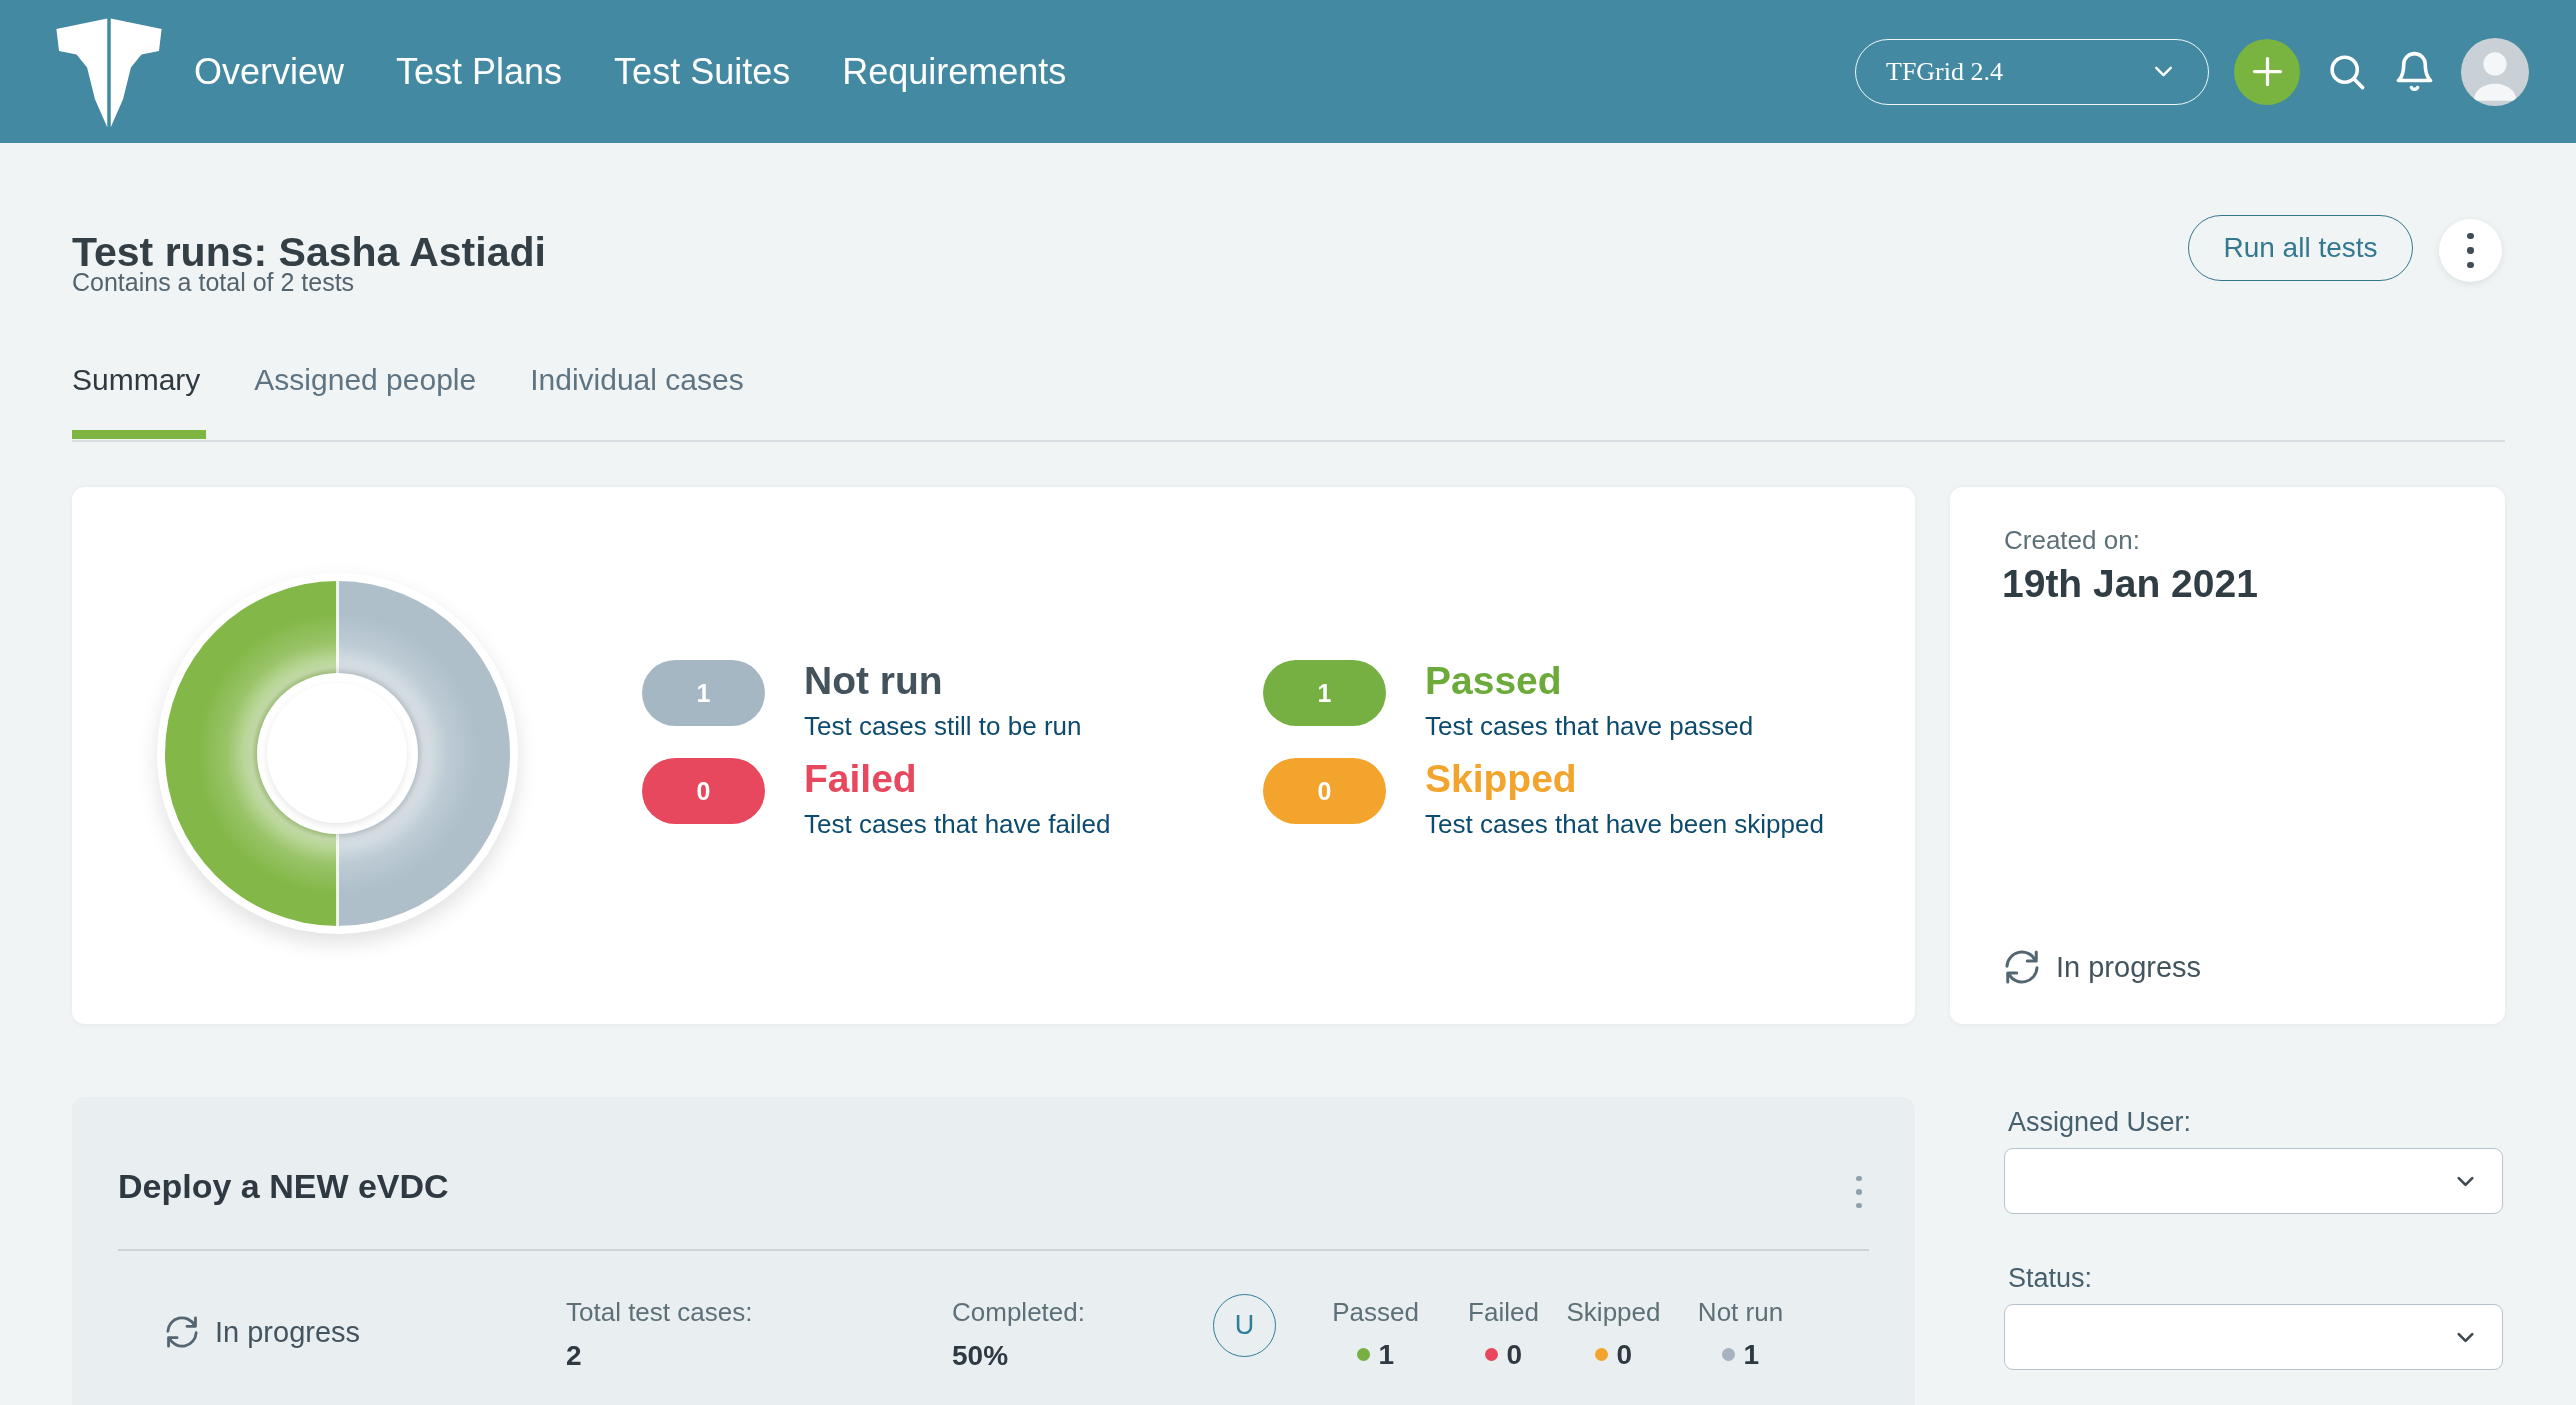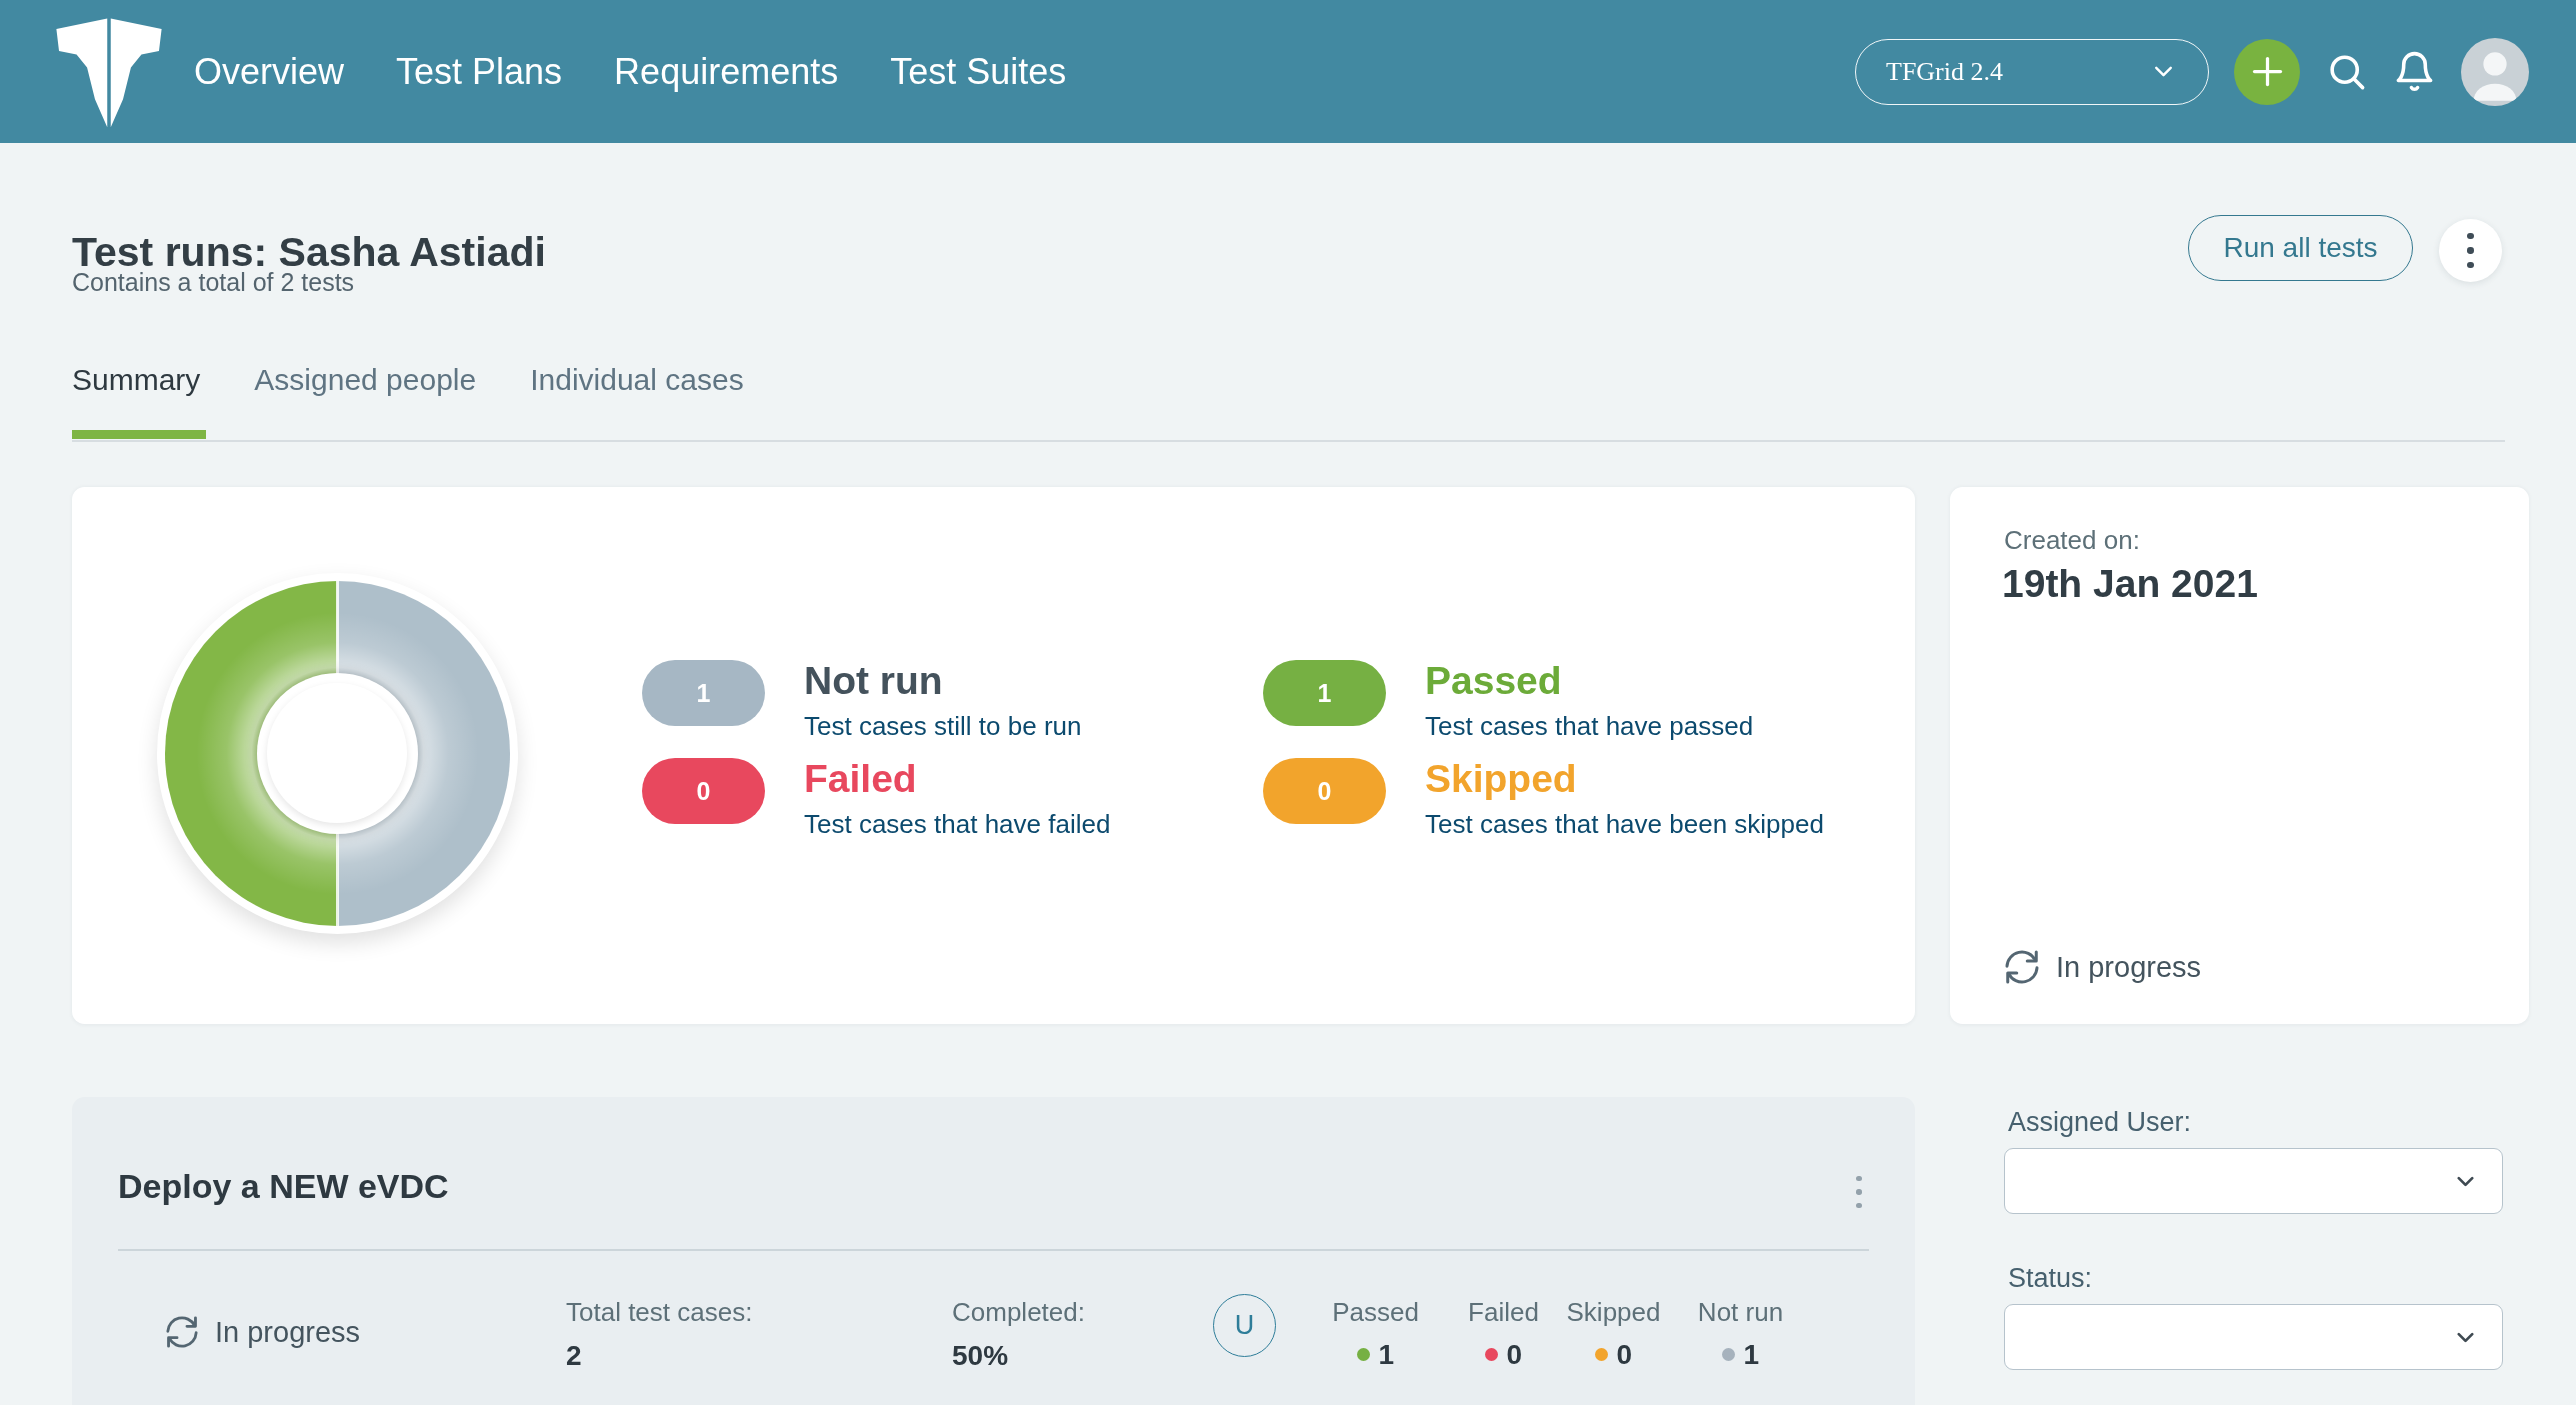--- a/index.html
+++ b/index.html
@@ -54,21 +54,21 @@
   .stat-desc{font-size:26px;color:#0c4a6e;margin-top:8px;}
   .t-notrun{color:#44525c;}
   .t-failed{color:#e8485e;}
   .t-passed{color:#6cab39;}
   .t-skipped{color:#f2a42c;}
   .stat-1{left:570px;top:173px;}
   .stat-2{left:570px;top:271px;}
   .stat-3{left:1191px;top:173px;}
   .stat-4{left:1191px;top:271px;}
   
-  .info-card{position:absolute;left:1950px;top:487px;width:555px;height:537px;background:#fff;border-radius:12.5px;box-shadow:0 0.9px 4.5px rgba(31,45,61,.06);padding-left:24px;}
+  .info-card{position:absolute;left:1950px;top:487px;width:555px;height:537px;background:#fff;border-radius:12.5px;box-shadow:0 0.9px 4.5px rgba(31,45,61,.06);}
   .created-label{position:absolute;left:54px;top:38px;font-size:26px;color:#5d7078;}
   .created-date{position:absolute;left:52px;top:75px;font-size:39px;font-weight:bold;color:#313d45;}
   .status-row{position:absolute;left:54px;top:462px;display:flex;align-items:center;gap:16px;color:#546672;}
   .status-row .status-text{font-size:29px;color:#44545e;}
   
   .run-card{position:absolute;left:72px;top:1097px;width:1843px;height:572px;background:#e9eef1;border-radius:12.5px;}
   .run-title{position:absolute;left:46px;top:70px;font-size:34px;font-weight:bold;color:#2e3941;}
   .kebab-flat{position:absolute;left:1769px;top:70px;width:36px;height:50px;display:flex;flex-direction:column;align-items:center;justify-content:center;gap:8px;cursor:pointer;}
   .kebab-flat span{width:5.4px;height:5.4px;border-radius:50%;background:#93a1ab;}
   .run-divider{position:absolute;left:46px;top:152px;width:1751px;height:1.8px;background:#ccd5da;}
@@ -111,24 +111,24 @@
     </svg>
   </div>
   <nav class="nav-items">
     <div class="nav-item">
         <span>Overview</span>
       </div>
     <div class="nav-item">
         <span>Test Plans</span>
       </div>
     <div class="nav-item">
+        <span>Test Suites</span>
+      </div>
+    <div class="nav-item">
         <span>Requirements</span>
-      </div>
-    <div class="nav-item">
-        <span>Test Suites</span>
       </div>
   </nav>
   <div class="nav-right">
     <div class="project-pill">
       <span>TFGrid 2.4</span>
       <svg width="29" height="29" viewBox="0 0 24 24" fill="none" stroke="#ffffff" stroke-width="2" stroke-linecap="round" stroke-linejoin="round">
           <polyline points="6 9 12 15 18 9"></polyline>
         </svg>
     </div>
     <div class="icon-btn plus-btn">

